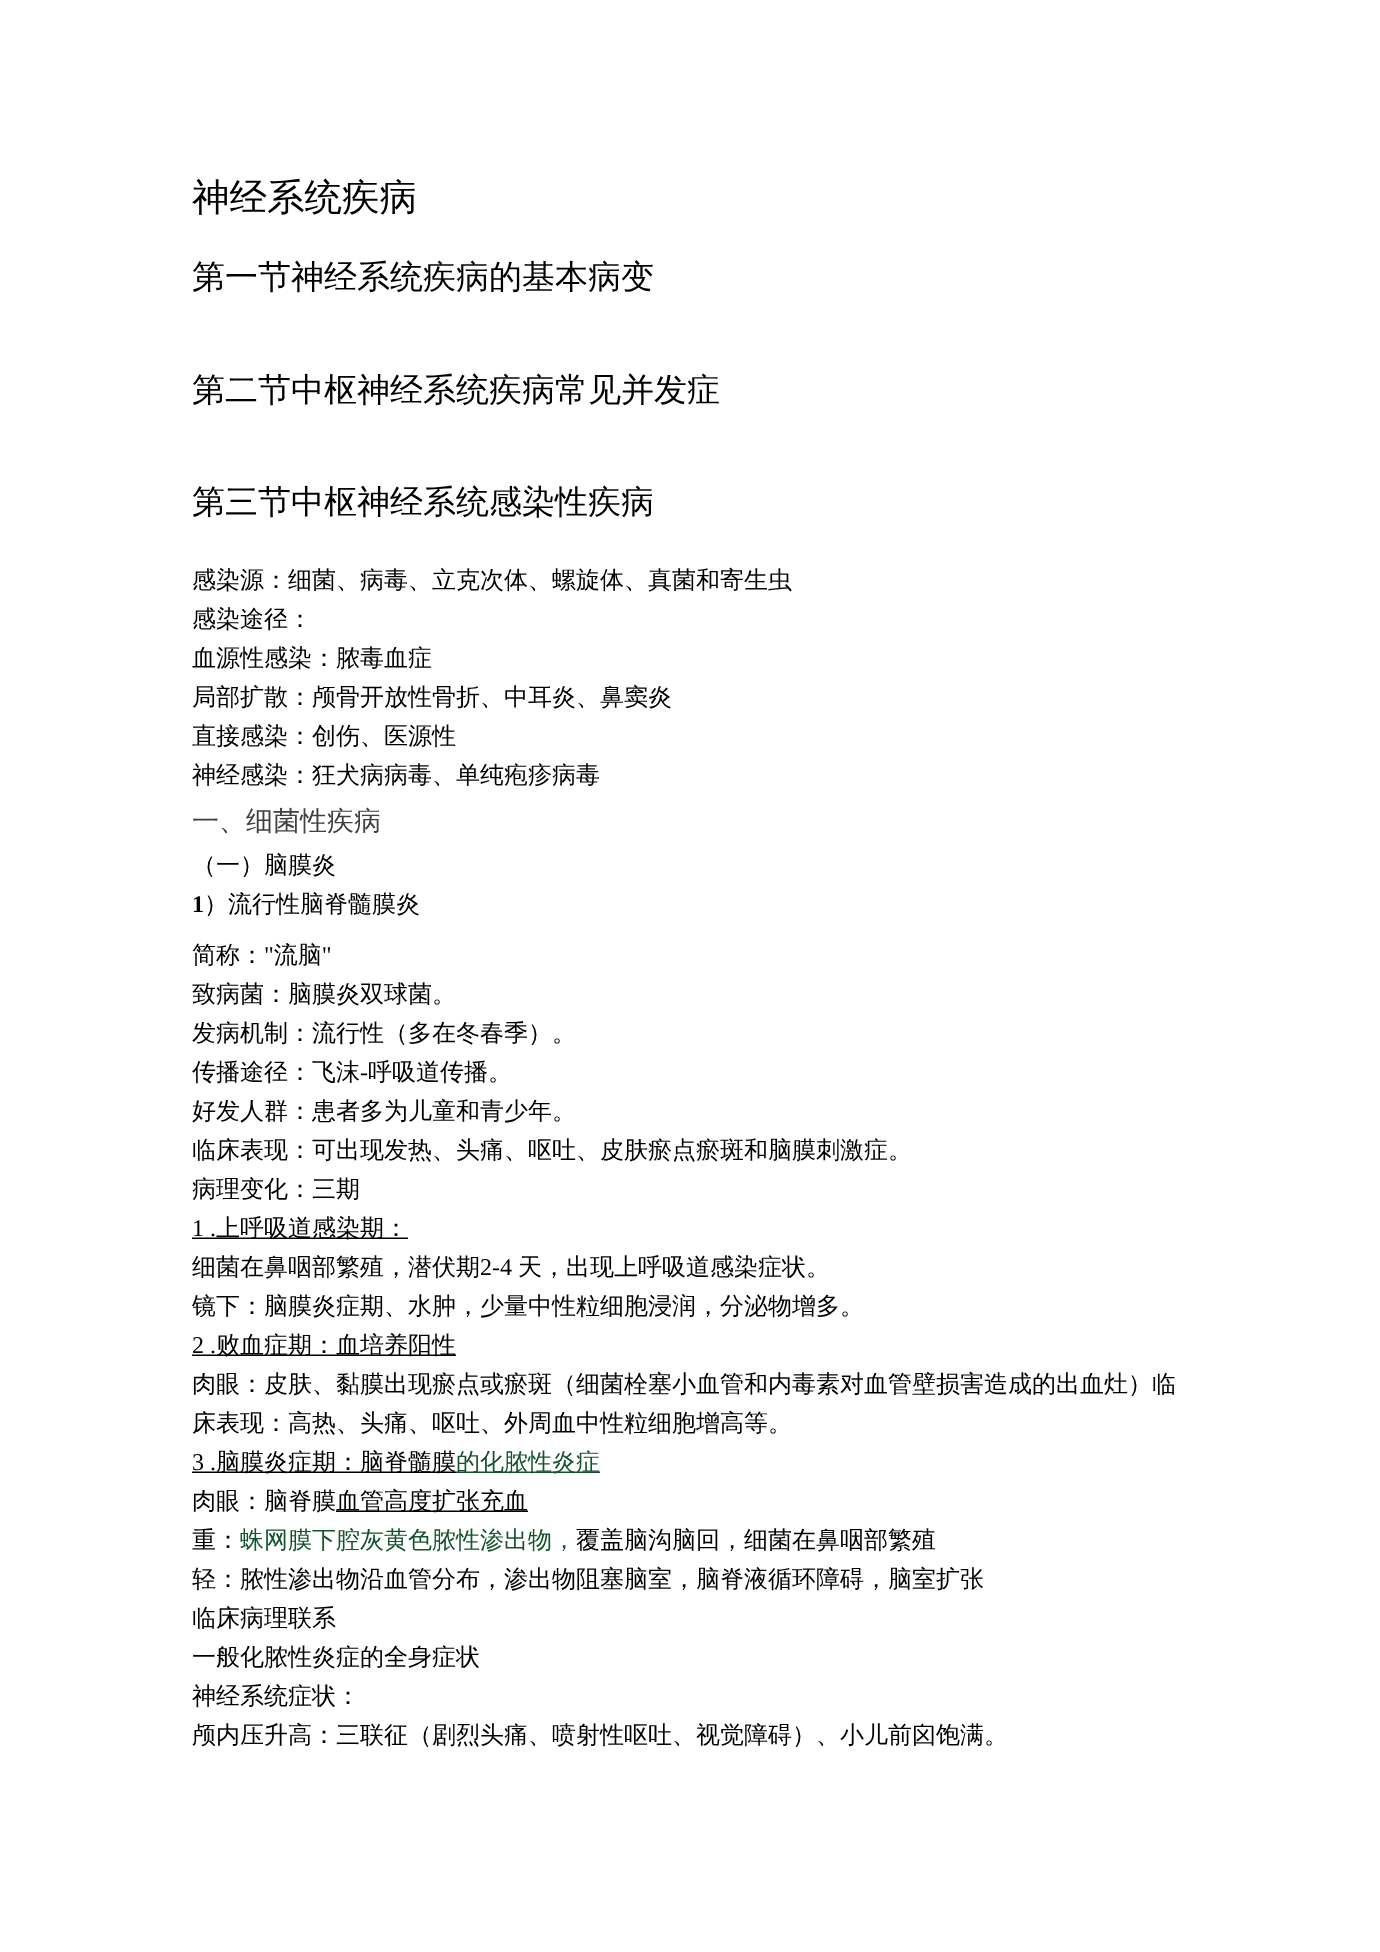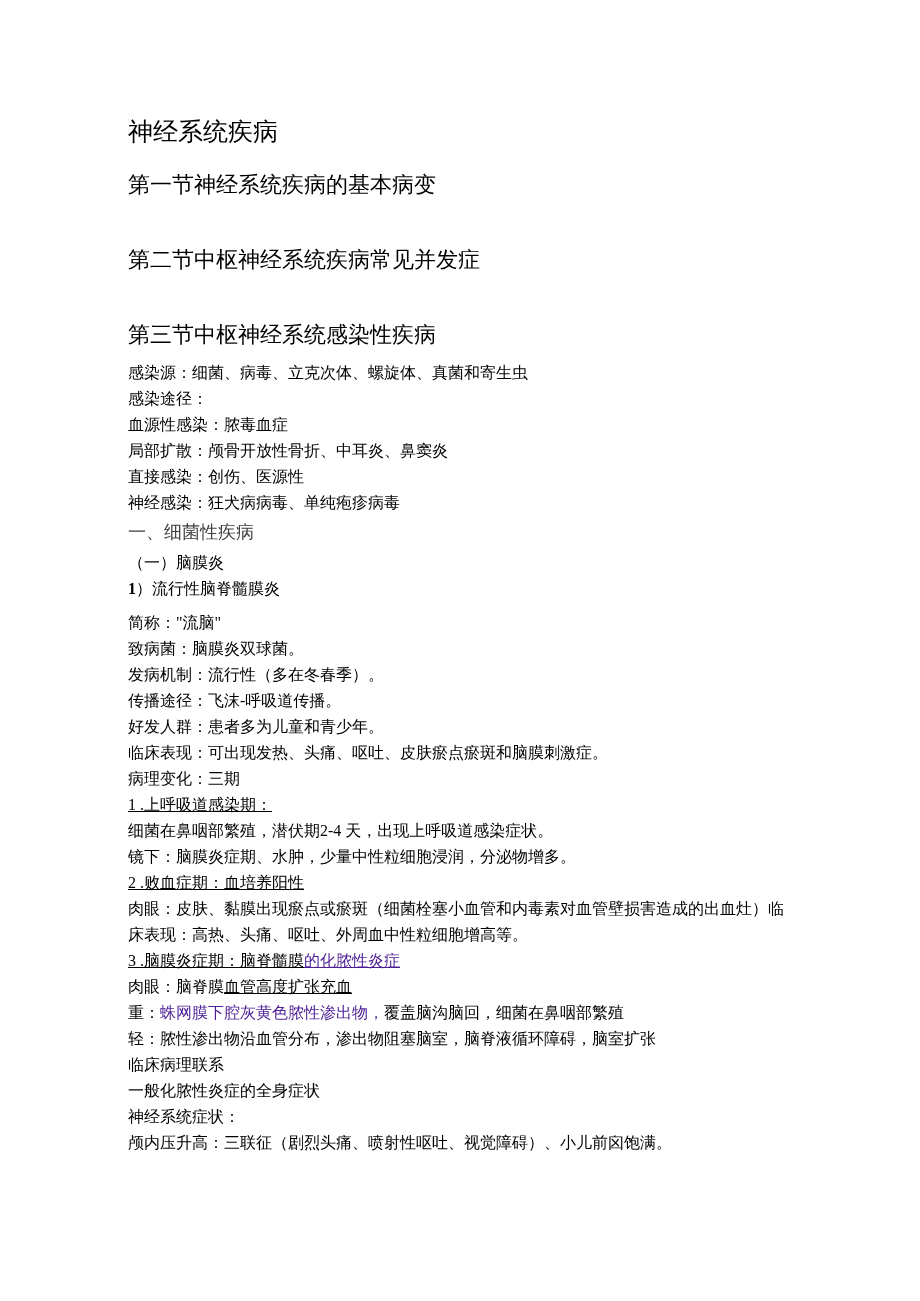--- a/index.html
+++ b/index.html
@@ -20,21 +20,21 @@
     margin: 0 0 22px 0;
     font-family: "KaiTi", "楷体", serif;
   }
   .h-section {
     font-size: 22px;
     font-weight: normal;
     margin: 0 0 45px 0;
     font-family: "KaiTi", "楷体", serif;
   }
   .h-section.last {
-    margin-bottom: 10px;
+    margin-bottom: 25px;
   }
   .para {
     font-size: 16px;
     line-height: 26px;
     margin: 0;
   }
   .block {
     margin-bottom: 4px;
   }
   .blue {
@@ -48,21 +48,21 @@
     line-height: 26px;
     margin: 0 0 8px 0;
   }
   .bold-line .num {
     font-weight: bold;
   }
   .underline {
     text-decoration: underline;
   }
   .red {
-    color: #4c1d95;
+    color: #14532d;
   }
 </style>
 </head>
 <body>
 
 <div class="page">
 
   <h1 class="h-title">神经系统疾病</h1>
 
   <h2 class="h-section">第一节神经系统疾病的基本病变</h2>

